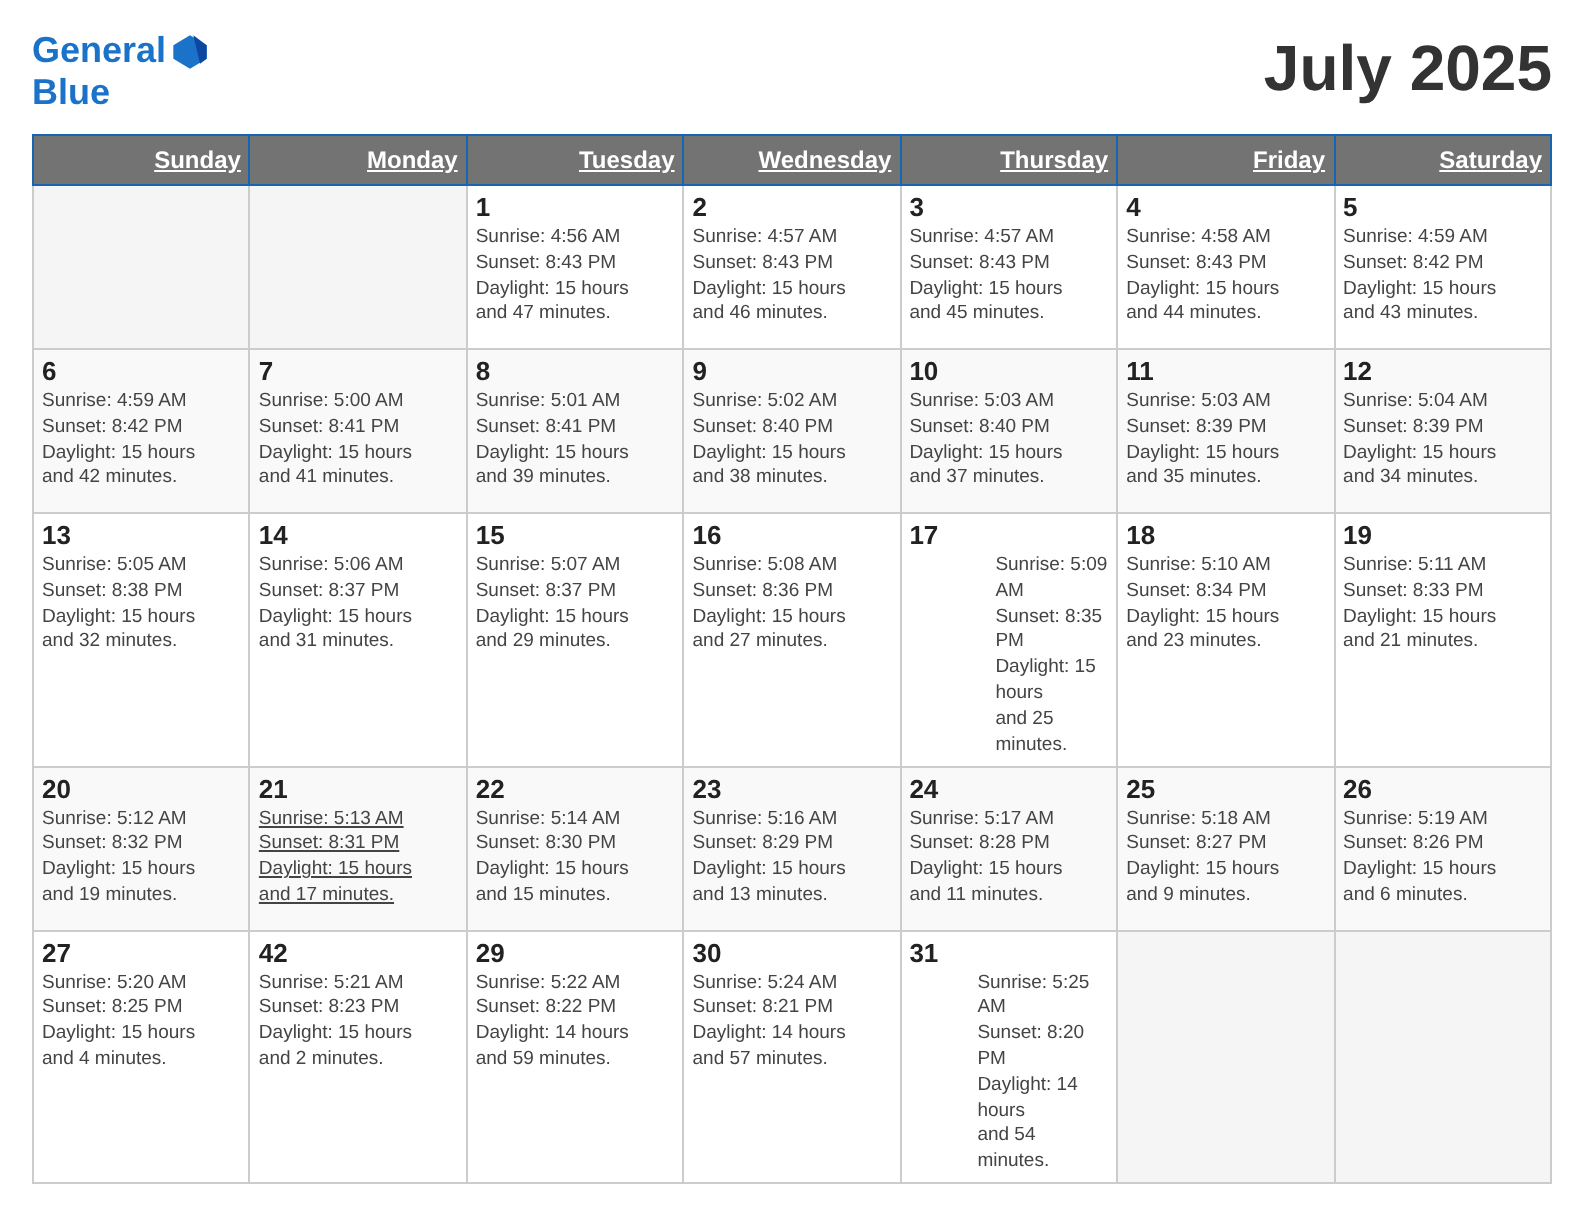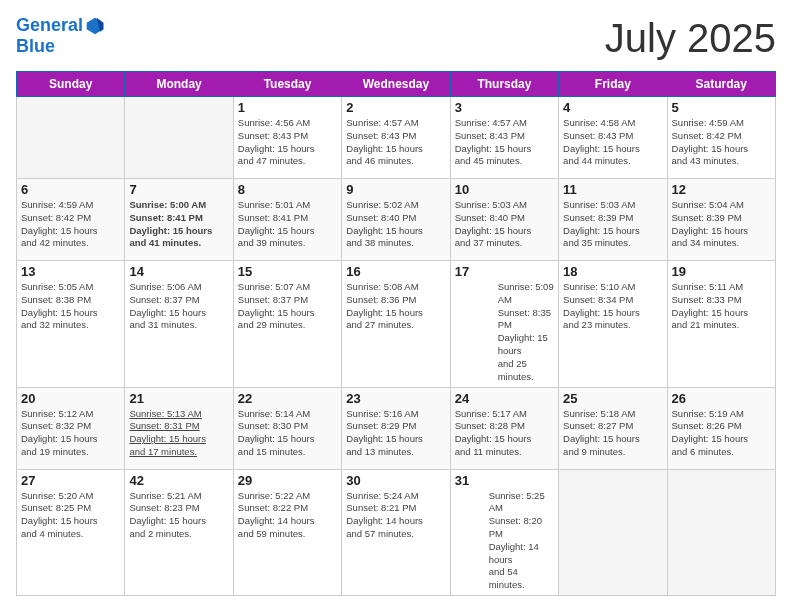--- a/index.html
+++ b/index.html
@@ -38,41 +38,42 @@
     }
     .logo-icon {
       width: 20px;
       height: 20px;
       margin-left: 2px;
     }
     .title-block {
       text-align: right;
     }
     .month-title {
-      font-size: 40px;
-      font-weight: normal;
+      font-size: 32px;
+      font-weight: bold;
       color: #333;
     }
     .location {
       font-size: 14px;
       color: #555;
     }
     .calendar {
       width: 100%;
       border-collapse: collapse;
       flex: 1;
     }
     .calendar th {
-      background: #a21caf;
+      background: #737373;
       color: #fff;
       font-size: 12px;
       font-weight: bold;
       padding: 5px 4px;
-      text-align: center;
+      text-align: right;
       border: 1px solid #1565b0;
+      text-decoration: underline;
     }
     .calendar td {
       border: 1px solid #ccc;
       vertical-align: top;
       padding: 3px 4px;
       width: 108px;
       height: 82px;
       background: #fff;
     }
     .calendar td.empty {
@@ -172,21 +173,21 @@
         <tr class="row-shade">
           <td>
             <div class="day-num">6</div>
             <div class="day-detail" style="white-space: pre-line;">Sunrise: 4:59 AM
 Sunset: 8:42 PM
 Daylight: 15 hours
 and 42 minutes.</div>
           </td>
           <td>
             <div class="day-num">7</div>
-            <div class="day-detail" style="white-space: pre-line; font-weight: bold;">Sunrise: 5:00 AM
+            <div class="day-detail" style="white-space: pre-line;">Sunrise: 5:00 AM
 Sunset: 8:41 PM
 Daylight: 15 hours
 and 41 minutes.</div>
           </td>
           <td>
             <div class="day-num">8</div>
             <div class="day-detail" style="white-space: pre-line;">Sunrise: 5:01 AM
 Sunset: 8:41 PM
 Daylight: 15 hours
 and 39 minutes.</div>

